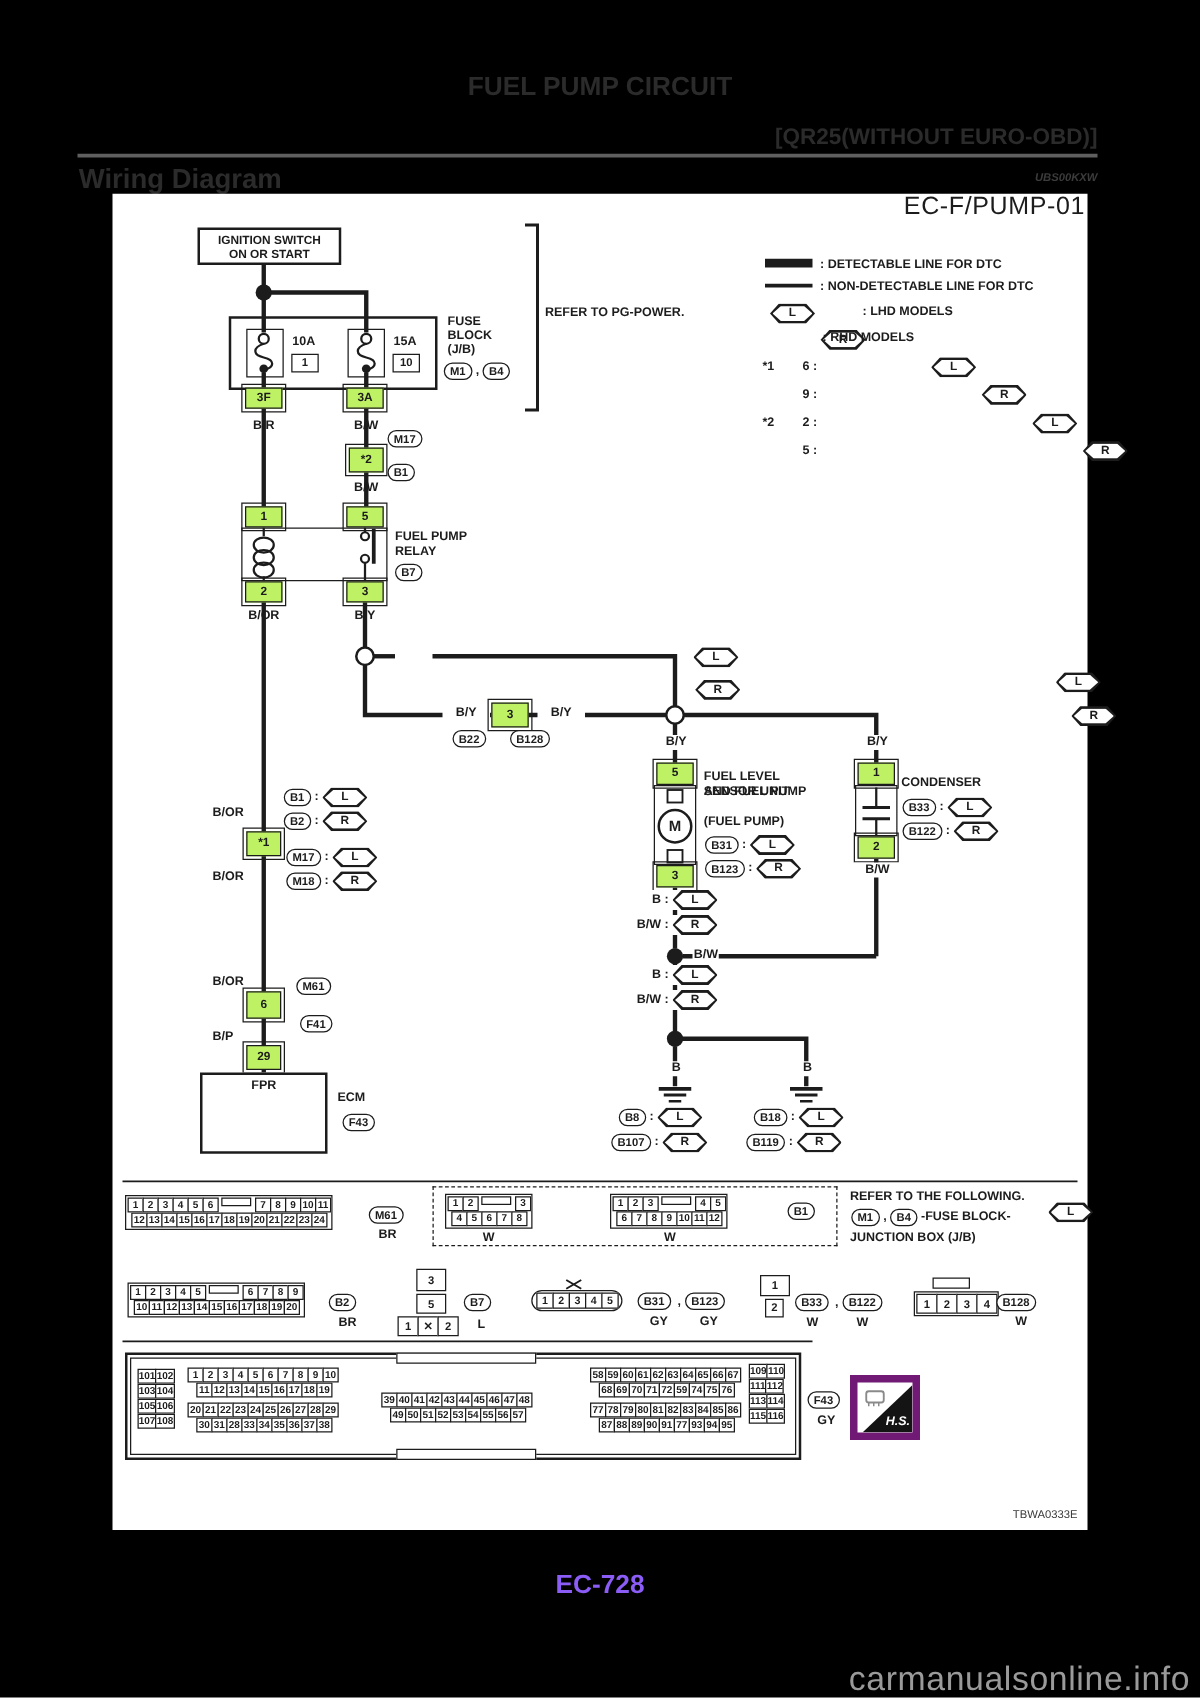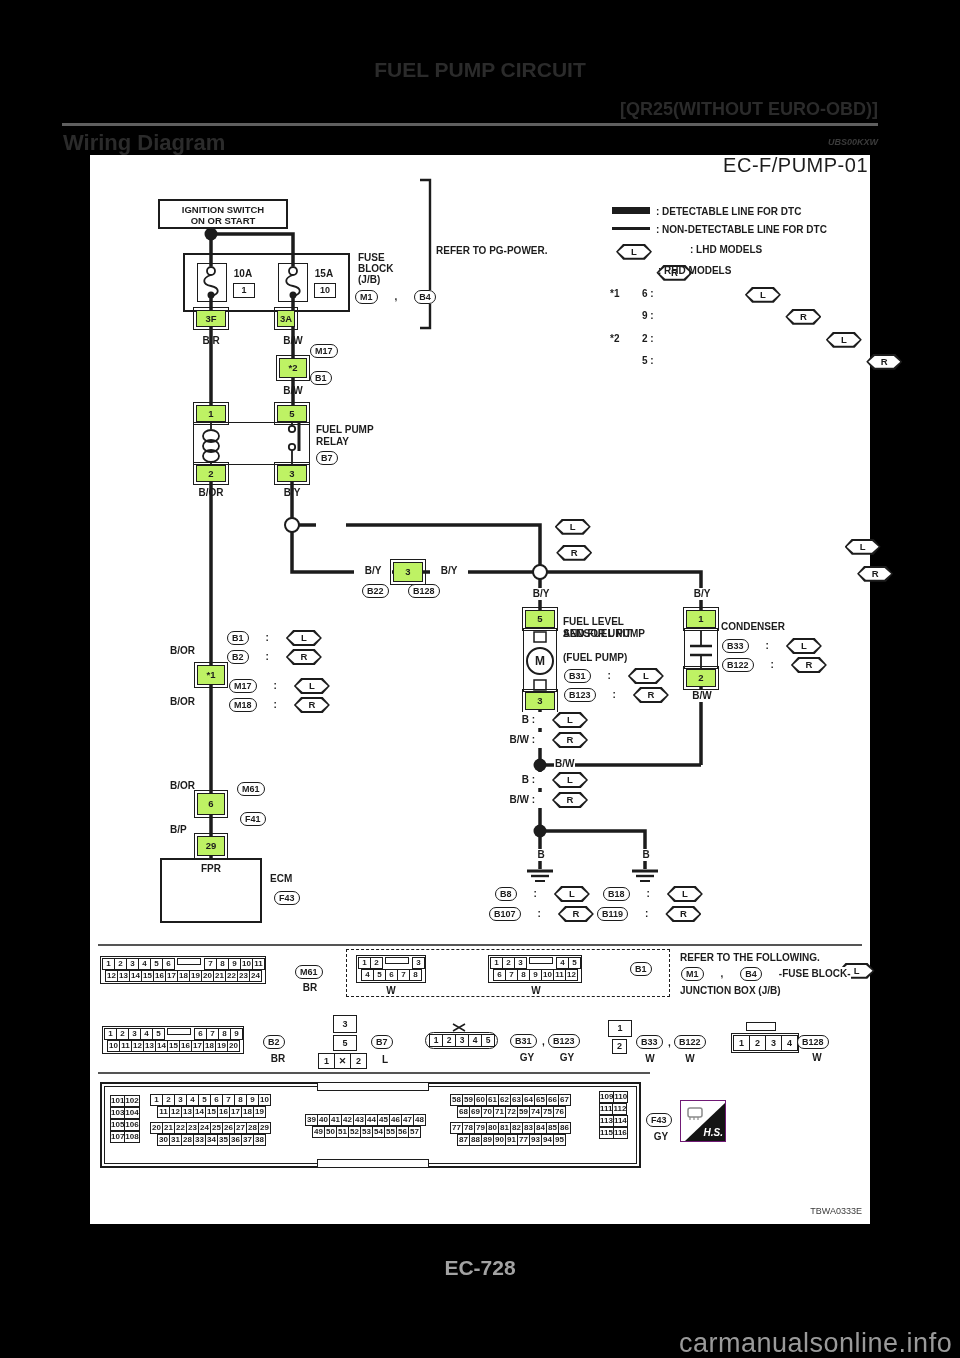--- a/index.html
+++ b/index.html
@@ -18,37 +18,37 @@
   .term{position:absolute;box-sizing:border-box;border:1.5px solid #1c1c1c;outline:1.5px solid #1c1c1c;
         outline-offset:2px;background:#bef264;font:bold 9.5px/1 "Liberation Sans",sans-serif;
         display:flex;align-items:center;justify-content:center}
   .oval{display:inline-block;box-sizing:border-box;border:1.5px solid #1c1c1c;border-radius:8px;
         padding:0 4px;font:bold 9px/12px "Liberation Sans",sans-serif;background:#fff;white-space:nowrap}
   .hex{position:relative;width:36px;height:16px;display:inline-block;flex:none;vertical-align:middle}
   .hex i{display:block;font-style:normal}
   .hb{position:absolute;inset:0;background:#1c1c1c;clip-path:polygon(20% 0,80% 0,100% 50%,80% 100%,20% 100%,0 50%)}
   .hw{position:absolute;inset:2px;background:#fff;clip-path:polygon(21% 0,79% 0,100% 50%,79% 100%,21% 100%,0 50%)}
   .ht{position:absolute;inset:0;text-align:center;font:bold 9.5px/16px "Liberation Sans",sans-serif}
-  .row{position:absolute;display:flex;align-items:center;gap:17px;font:bold 10px/14px "Liberation Sans",sans-serif;
+  .row{position:absolute;display:flex;align-items:center;gap:3px;font:bold 10px/14px "Liberation Sans",sans-serif;
        background:#fff;padding:0 1px;white-space:nowrap}
   .bar{position:absolute;background:#1c1c1c}
   .conn{position:absolute;box-sizing:border-box;border:1.5px solid #1c1c1c;background:#fff;padding:1px}
   .cr{display:flex;justify-content:center}
   .pin{box-sizing:border-box;border:1px solid #1c1c1c;min-width:13px;height:12px;
        font:bold 8px/10px "Liberation Sans",sans-serif;text-align:center;margin-right:-1px;background:#fff}
   .slot{box-sizing:border-box;border:1.5px solid #1c1c1c;width:24px;height:7px;margin:0 3px;background:#fff;align-self:flex-start}
   .bigpin .pin{min-width:17px;height:16px;line-height:14px;font-size:9px}
   .pill{position:absolute;display:flex;align-items:center;box-sizing:border-box;border:1.5px solid #1c1c1c;
         border-radius:9px;padding:1px 3px;background:#fff}
   .pill .pin{min-width:14px;height:13px;line-height:11px;font-size:8.5px}
   .cross{font-size:9px;line-height:13px}
   .dashed{position:absolute;border:1.5px dashed #1c1c1c}
   .erow{display:flex}
   .ind{margin-left:7px}
-  .hs{position:absolute;width:44px;height:40px;background:#fff;border:1px solid #701a75;overflow:hidden}
+  .hs{position:absolute;width:44px;height:40px;background:#fff;border:6px solid #701a75;overflow:hidden}
   .watermark{position:absolute;color:#9a9a9a;font:400 27px/28px "Liberation Sans",sans-serif;letter-spacing:.5px}
 </style>
 </head>
 <body>
 
 <div class="a hdr" style="left:0;top:58px;width:960px;text-align:center;font-size:21px">FUEL PUMP CIRCUIT</div>
 <div class="a hdr" style="right:82px;top:99px;font-size:18px">[QR25(WITHOUT EURO-OBD)]</div>
 <div class="a" style="left:62px;top:123px;width:816px;height:3px;background:#5f5f5f"></div>
 <div class="a hdr" style="left:63px;top:130px;font-size:22px">Wiring Diagram</div>
 <div class="a" style="right:82px;top:137px;font:bold italic 9px/10px 'Liberation Sans',sans-serif;color:#3c3c3c">UBS00KXW</div>
@@ -113,21 +113,21 @@
         <path d="M550 726 H560" stroke-width="2"></path>
       <path d="M8 790 H772" stroke-width="1.4"></path>
         <path d="M8 918 H560" stroke-width="1.4"></path>
     </g>
   </svg>
 
   
   <div class="lbl rgt" style="left:560px;top:4px;width:218px;font-size:20px;font-weight:normal;letter-spacing:.5px">EC-F/PUMP-01</div>
 
   
-  <div class="box b2px" style="left:68px;top:44px;width:130px;height:30px">
+  <div class="box b2px" style="left:68px;top:27px;width:115px;height:30px">
     <div class="ctr" style="font:bold 9.5px/11px 'Liberation Sans',sans-serif;padding-top:3px">
       <div>IGNITION SWITCH</div>
       <div>ON OR START</div>
     </div>
   </div>
 
   
   <div class="bar" style="left:522px;top:52px;width:38px;height:7px"></div>
   <div class="lbl" style="left:566px;top:51px">: DETECTABLE LINE FOR DTC</div>
   <div class="bar" style="left:522px;top:72px;width:38px;height:3px"></div>
@@ -158,21 +158,21 @@
   <div class="lbl" style="left:268px;top:97px">FUSE</div>
   <div class="lbl" style="left:268px;top:108px">BLOCK</div>
   <div class="lbl" style="left:268px;top:119px">(J/B)</div>
   <div class="row" style="left:264px;top:135px">
     <span class="oval">M1</span>
     <span>,</span>
     <span class="oval">B4</span>
   </div>
   <div class="lbl" style="left:346px;top:90px">REFER TO PG-POWER.</div>
   <div class="term" style="left:106px;top:155px;width:30px;height:17px">3F</div>
-  <div class="term" style="left:187px;top:155px;width:18px;height:17px">3A</div>
+  <div class="term" style="left:187px;top:155px;width:30px;height:17px">3A</div>
 
   
   <div class="lbl ctr" style="left:100px;top:180px;width:42px">B/R</div>
   <div class="lbl ctr" style="left:182px;top:180px;width:42px">B/W</div>
   <span class="oval a" style="left:220px;top:189px">M17</span>
   <div class="term" style="left:189px;top:203px;width:28px;height:20px">*2</div>
   <span class="oval a" style="left:220px;top:216px">B1</span>
   <div class="lbl ctr" style="left:182px;top:230px;width:42px">B/W</div>
 
   
@@ -626,21 +626,21 @@
           <span class="pin">50</span>
           <span class="pin">51</span>
           <span class="pin">52</span>
           <span class="pin">53</span>
           <span class="pin">54</span>
           <span class="pin">55</span>
           <span class="pin">56</span>
           <span class="pin">57</span>
         </div>
     </div>
-    <div class="a" style="left:348px;top:10px">
+    <div class="a" style="left:370px;top:10px">
       <div class="erow">
           <span class="pin">58</span>
           <span class="pin">59</span>
           <span class="pin">60</span>
           <span class="pin">61</span>
           <span class="pin">62</span>
           <span class="pin">63</span>
           <span class="pin">64</span>
           <span class="pin">65</span>
           <span class="pin">66</span>
@@ -708,14 +708,14 @@
       <polygon points="44,2 44,40 4,40" fill="#141414"></polygon>
       <rect x="7" y="7" width="14" height="9" rx="2" fill="none" stroke="#8a8a8a" stroke-width="1.5"></rect>
       <path d="M9 16 v3 M13 16 v3 M17 16 v3" stroke="#8a8a8a" stroke-width="1.2"></path>
     </svg>
     <span style="position:absolute;right:2px;bottom:3px;color:#fff;font:bold italic 10px 'Liberation Sans',sans-serif">H.S.</span>
   </div>
 
   <div class="lbl rgt" style="left:706px;top:1050px;width:66px;font-weight:normal;font-size:9px;color:#3a3a3a">TBWA0333E</div>
 </div>
 
-<div class="a hdr" style="left:0;top:1256px;width:960px;text-align:center;font-size:21px;color:#a3a3a3">EC-728</div>
+<div class="a hdr" style="left:0;top:1256px;width:960px;text-align:center;font-size:21px;color:#8b5cf6">EC-728</div>
 <div class="watermark" style="left:679px;top:1329px">carmanualsonline.info</div>
 
 </body></html>

